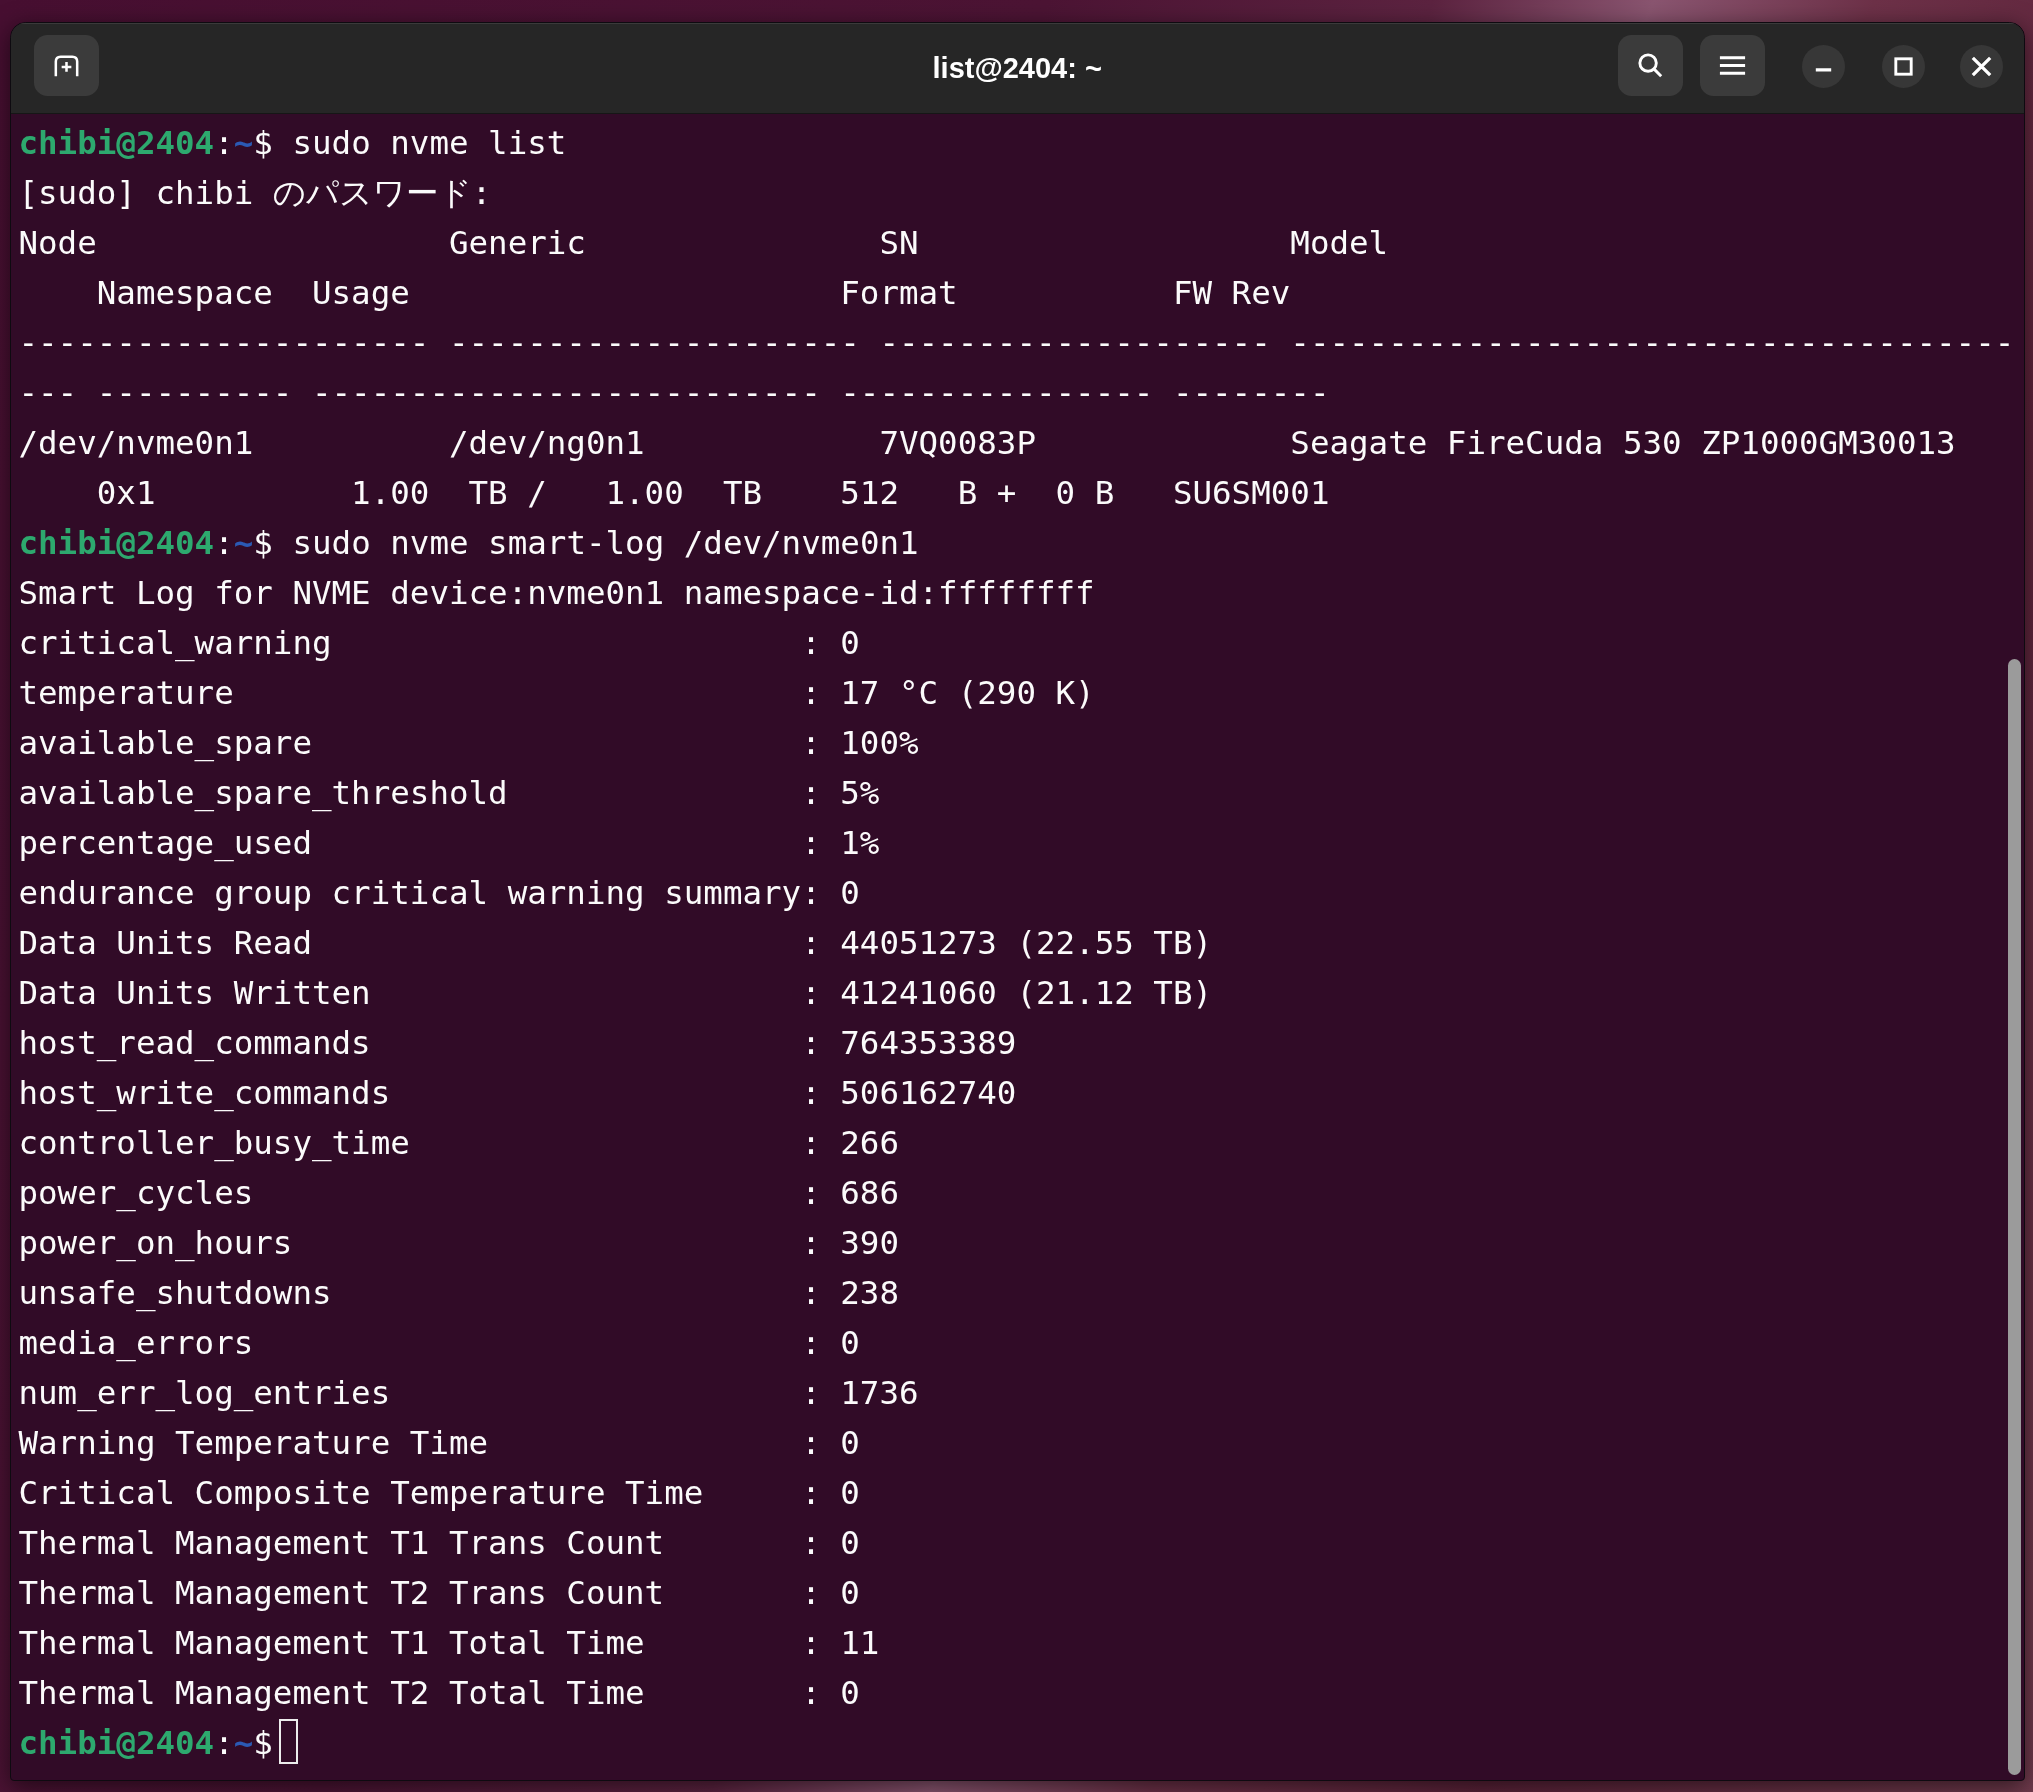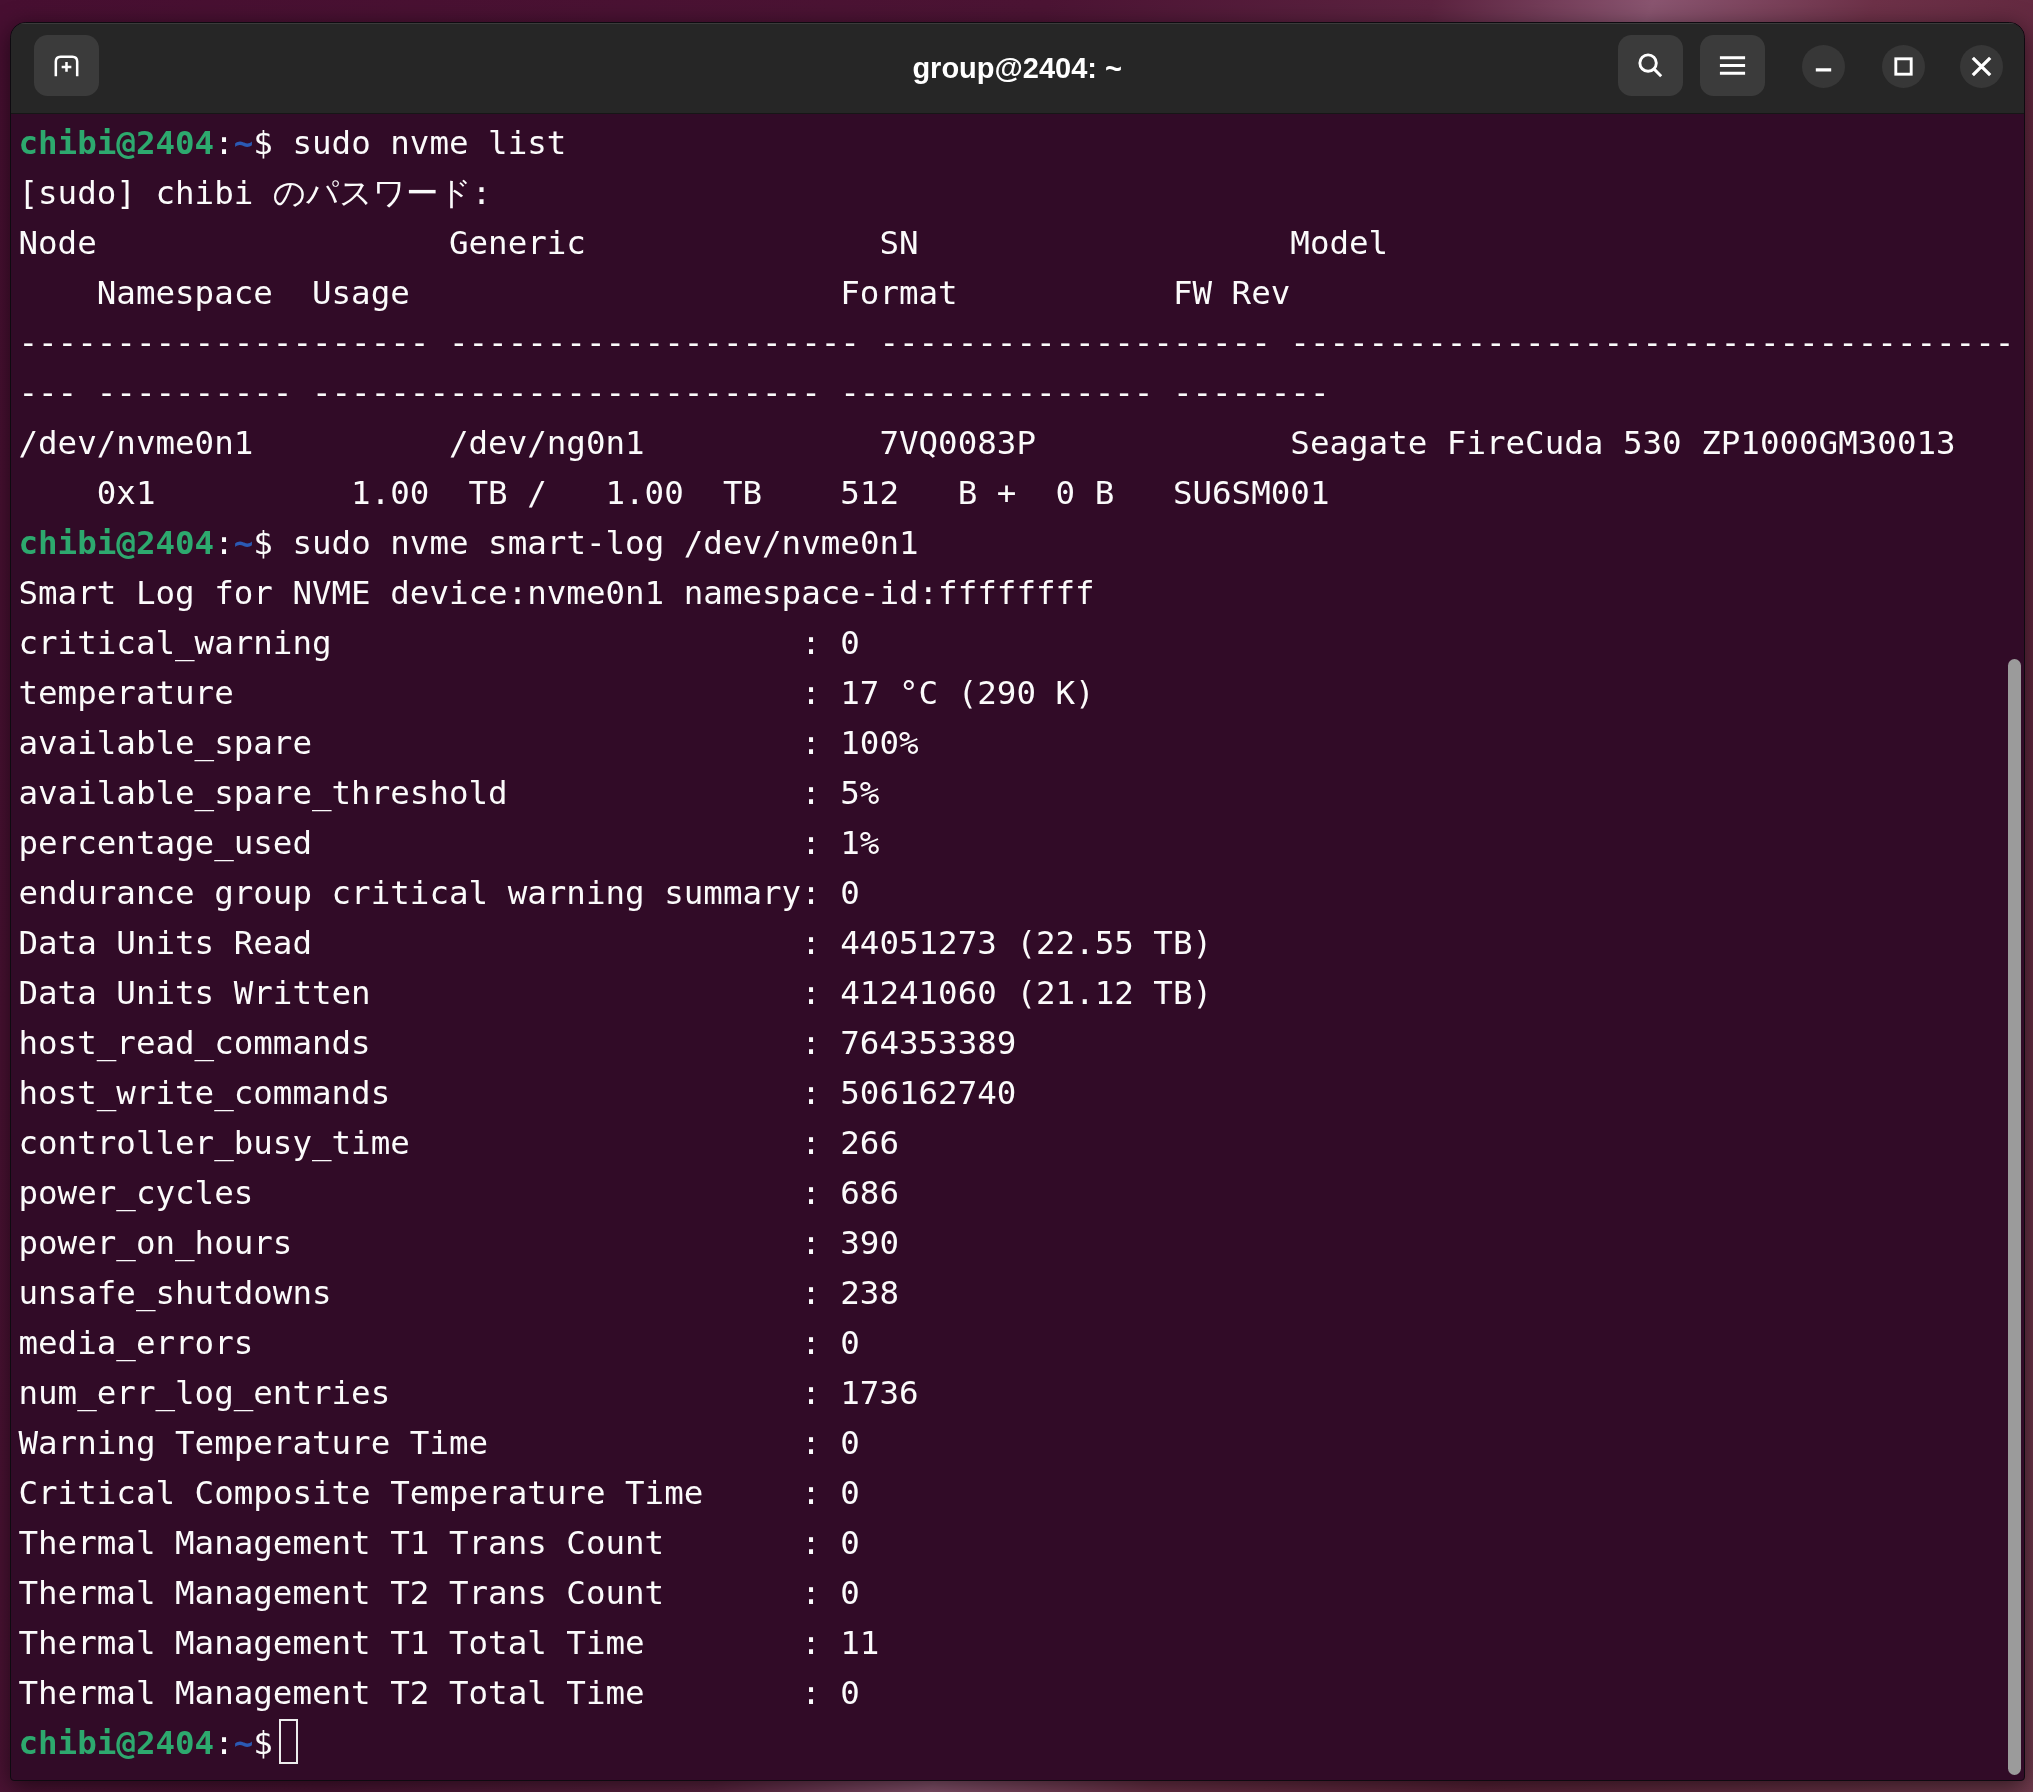--- a/index.html
+++ b/index.html
@@ -69,21 +69,21 @@
 
     <button class="tb-btn btn-newtab">
       <span>
         <svg width="33" height="33" viewBox="0 0 34 34" fill="none" stroke="#ffffff" stroke-width="2.6">
           <path d="M6 28 L6 13 Q6 8 11 8 L23 8 Q28 8 28 13 L28 28"></path>
           <path d="M17 13.5 L17 23.5 M12 18.5 L22 18.5"></path>
         </svg>
       </span>
     </button>
 
-    <div class="title">group@2404: ~</div>
+    <div class="title">list@2404: ~</div>
 
     <button class="tb-btn btn-search">
       <span>
         <svg width="31" height="31" viewBox="0 0 32 32" fill="none" stroke="#ffffff" stroke-width="3">
           <circle cx="13.5" cy="13.5" r="8.5"></circle>
           <path d="M20 20 L27 27"></path>
         </svg>
       </span>
     </button>
 

